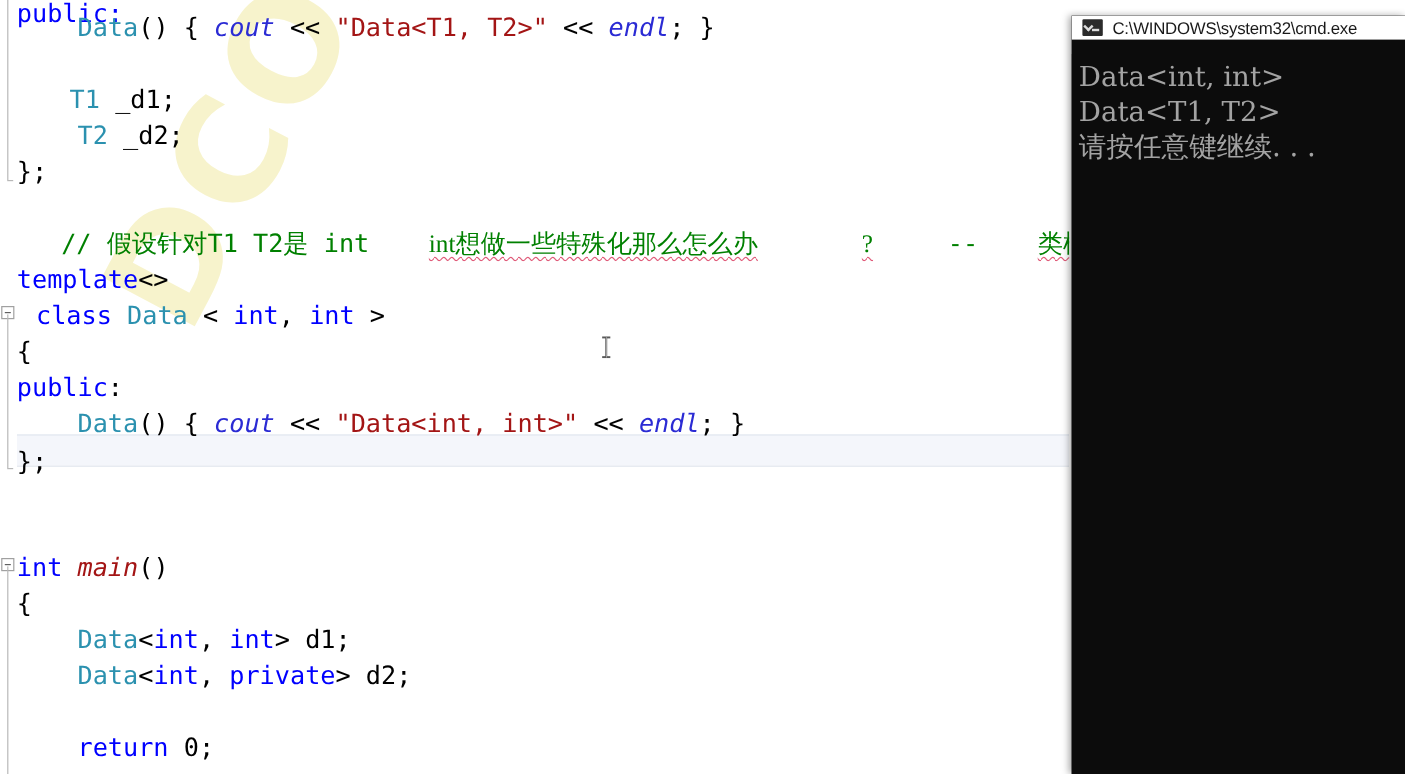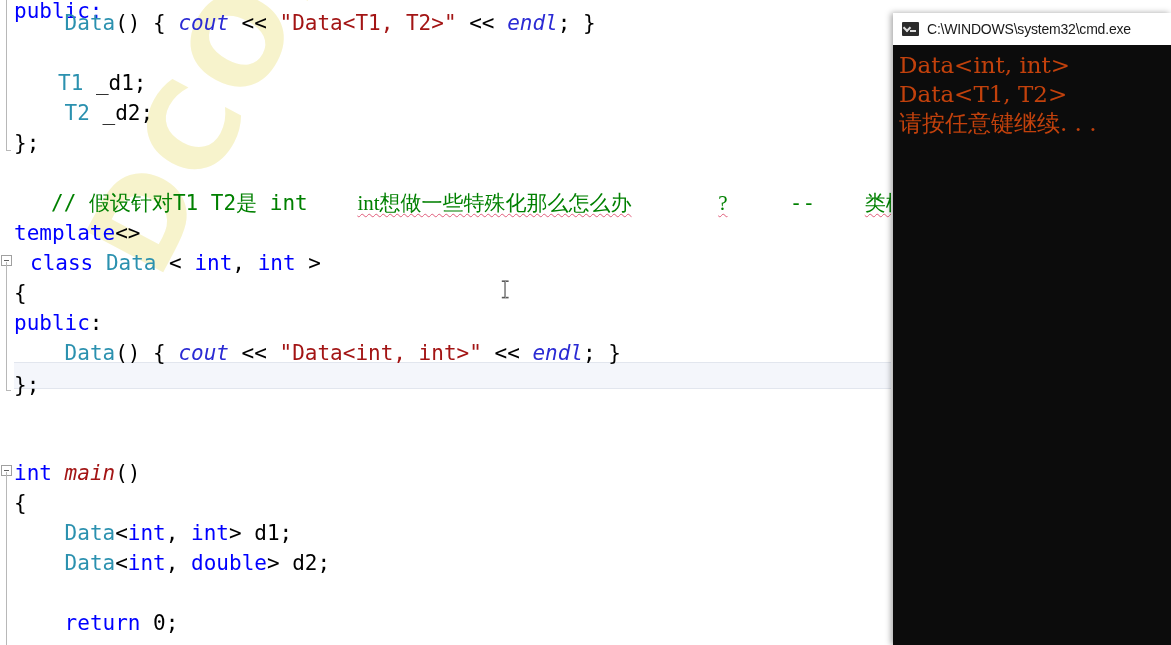--- a/index.html
+++ b/index.html
@@ -145,21 +145,21 @@
     position: absolute;
     left: 893px; top: 13px;
     width: 278px; height: 632px;
     background: #0c0c0c;
     box-shadow: -2px 0 6px rgba(0,0,0,0.35);
     overflow: hidden;
     z-index: 10;
   }
   #console-titlebar {
     position: relative;
-    height: 32px;
+    height: 20px;
     background: #ffffff;
     display: flex;
     align-items: center;
     padding-left: 9px;
     box-sizing: border-box;
   }
   #cmd-icon {
     width: 17px; height: 14px;
     background: #2b2b2b;
     border-radius: 1px;
@@ -195,21 +195,21 @@
     left: 0; top: 32px;
     right: 0; bottom: 0;
     background: #0c0c0c;
     padding: 6px 0 0 6px;
     box-sizing: border-box;
   }
   .console-line {
     font-family: "DejaVu Serif", "Liberation Serif", serif;
     font-size: 23px;
     line-height: 29px;
-    color: #c2410c;
+    color: #a3a3a3;
     white-space: pre;
   }
   #console-watermark {
     position: absolute;
     right: 13px; bottom: 15px;
     font-family: "Liberation Sans", sans-serif;
     font-size: 17px;
     color: #b9b9b9;
     white-space: nowrap;
     user-select: none;
@@ -251,21 +251,21 @@
         <div class="line" style="top: 188px;"><span class="txt" style="padding-left: 14px;"><span class="cmt">// 假设针对T1 T2是 int </span><span class="cmt squig">int想做一些特殊化那么怎么办</span><span class="cmt"> </span><span class="cmt squig">?</span><span class="cmt">  -- </span><span class="cmt squig">类模板特化</span></span></div>
         <div class="line" style="top: 218px;"><span class="txt" style="padding-left: 14px;"><span class="kw">template</span><span class="punct">&lt;&gt;</span></span></div>
         <div class="line" style="top: 248px;"><span class="txt" style="padding-left: 30px;"><span class="kw">class</span><span class="punct"> </span><span class="type">Data</span><span class="punct"> &lt; </span><span class="kw">int</span><span class="punct">, </span><span class="kw">int</span><span class="punct"> &gt;</span></span></div>
         <div class="line" style="top: 278px;"><span class="txt" style="padding-left: 14px;"><span class="punct">{</span></span></div>
         <div class="line" style="top: 308px;"><span class="txt" style="padding-left: 14px;"><span class="kw">public</span><span class="punct">:</span></span></div>
         <div class="line" style="top: 338px;"><span class="txt" style="padding-left: 64.6px;"><span class="type">Data</span><span class="punct">() { </span><span class="obj">cout</span><span class="op"> &lt;&lt; </span><span class="str">"Data&lt;int, int&gt;"</span><span class="op"> &lt;&lt; </span><span class="obj">endl</span><span class="punct">; }</span></span></div>
         <div class="line" style="top: 370px;"><span class="txt" style="padding-left: 14px;"><span class="punct">};</span></span></div>
         <div class="line" style="top: 458px;"><span class="txt" style="padding-left: 14px;"><span class="kw">int</span><span class="punct"> </span><span class="fn">main</span><span class="punct">()</span></span></div>
         <div class="line" style="top: 488px;"><span class="txt" style="padding-left: 14px;"><span class="punct">{</span></span></div>
         <div class="line" style="top: 518px;"><span class="txt" style="padding-left: 64.6px;"><span class="type">Data</span><span class="punct">&lt;</span><span class="kw">int</span><span class="punct">, </span><span class="kw">int</span><span class="ident">&gt; d1;</span></span></div>
-        <div class="line" style="top: 548px;"><span class="txt" style="padding-left: 64.6px;"><span class="type">Data</span><span class="punct">&lt;</span><span class="kw">int</span><span class="punct">, </span><span class="kw">double</span><span class="ident">&gt; d2;</span></span></div>
+        <div class="line" style="top: 548px;"><span class="txt" style="padding-left: 64.6px;"><span class="type">Data</span><span class="punct">&lt;</span><span class="kw">int</span><span class="punct">, </span><span class="kw">private</span><span class="ident">&gt; d2;</span></span></div>
         <div class="line" style="top: 608px;"><span class="txt" style="padding-left: 64.6px;"><span class="kw">return</span><span class="ident"> 0;</span></span></div>
       </div>
 
     <svg id="ibeam" viewBox="0 0 9 19" xmlns="http://www.w3.org/2000/svg" style="left: 501px; top: 280px;">
       <rect x="3.4" y="1" width="1.6" height="17" fill="#5a5a5a"></rect>
       <rect x="0.8" y="0.4" width="6.8" height="1.6" fill="#5a5a5a"></rect>
       <rect x="0.8" y="16.8" width="6.8" height="1.6" fill="#5a5a5a"></rect>
       <rect x="4.0" y="1" width="0.8" height="17" fill="#ffffff" opacity="0.45"></rect>
     </svg>
   </div>

